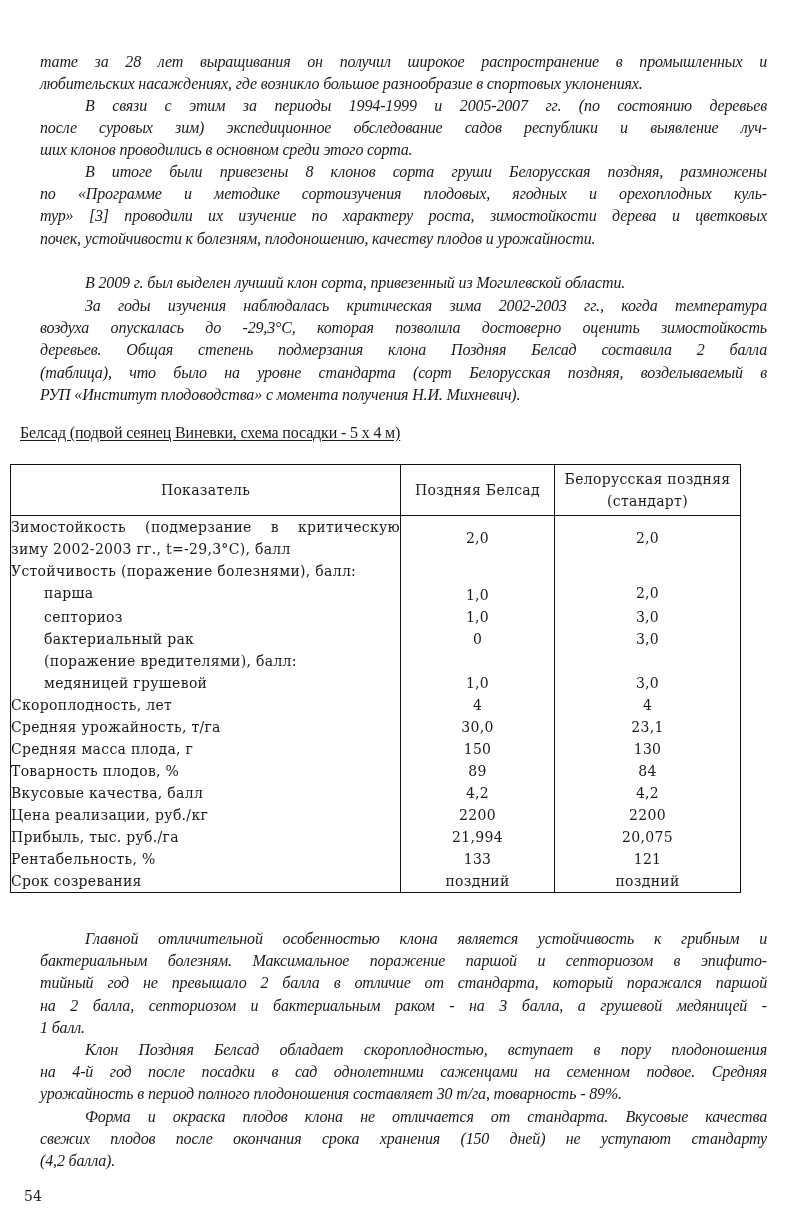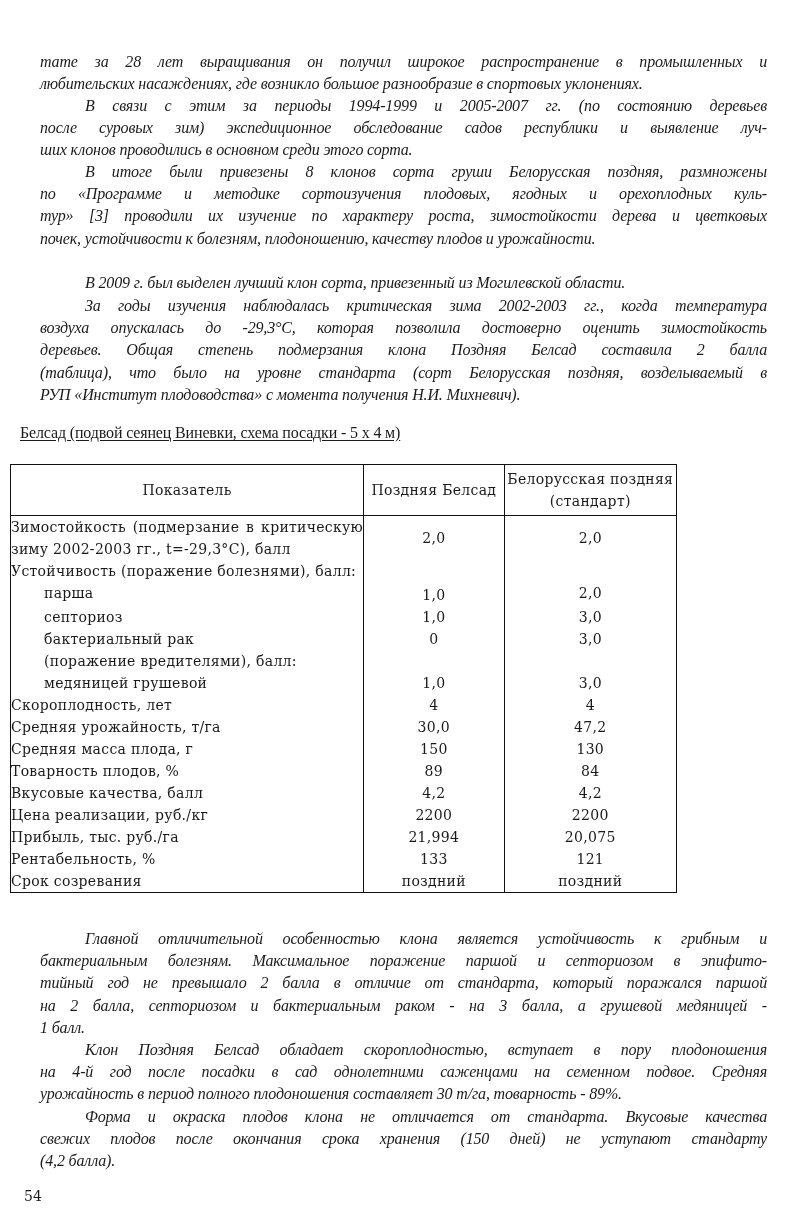--- a/index.html
+++ b/index.html
@@ -26,21 +26,21 @@
 
   .caption {
     position: absolute; left: 20px; top: 422px; width: 727px;
     line-height: 22px;
   }
   .caption .line { display: block; text-align: justify; text-align-last: justify; white-space: nowrap; }
   .caption .line.last { text-align-last: left; text-decoration: underline; text-underline-offset: 2px; }
 
   table.data {
     position: absolute; left: 10px; top: 464px;
-    width: 667px;
+    width: 731px;
     border-collapse: collapse;
     font-family: "DejaVu Serif", serif;
     font-size: 14px;
     letter-spacing: 0.3px;
     color: #1a1a1a;
   }
   table.data th, table.data td { border-left: 1.5px solid #111; border-right: 1.5px solid #111; padding: 0; }
   table.data thead th {
     border-top: 1.5px solid #111; border-bottom: 1.5px solid #111;
     font-weight: normal; height: 50px; vertical-align: middle; text-align: center;
@@ -154,21 +154,21 @@
       <td class="val">3,0</td>
     </tr>
     <tr>
       <td class="lbl">Скороплодность, лет</td>
       <td class="val">4</td>
       <td class="val">4</td>
     </tr>
     <tr>
       <td class="lbl">Средняя урожайность, т/га</td>
       <td class="val">30,0</td>
-      <td class="val">47,2</td>
+      <td class="val">23,1</td>
     </tr>
     <tr>
       <td class="lbl">Средняя масса плода, г</td>
       <td class="val">150</td>
       <td class="val">130</td>
     </tr>
     <tr>
       <td class="lbl">Товарность плодов, %</td>
       <td class="val">89</td>
       <td class="val">84</td>

